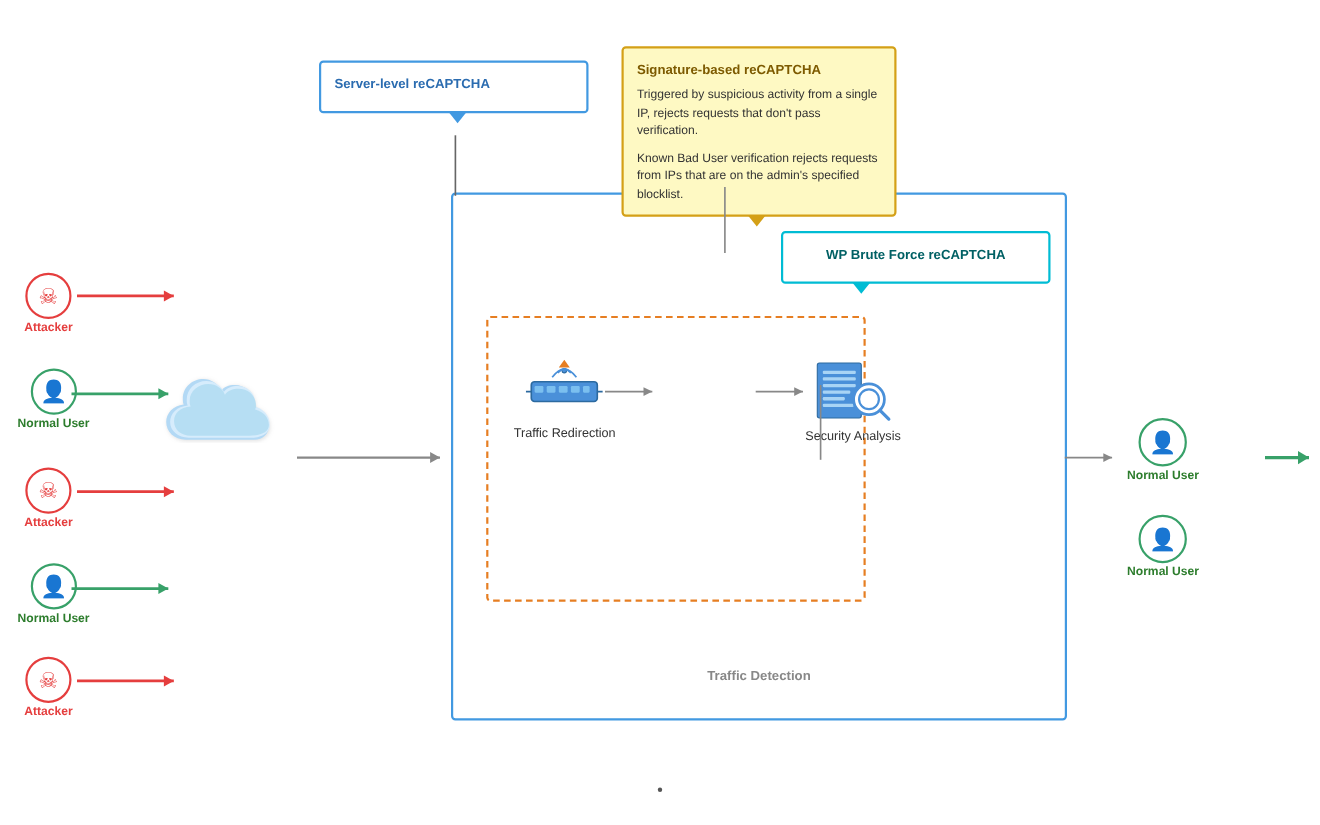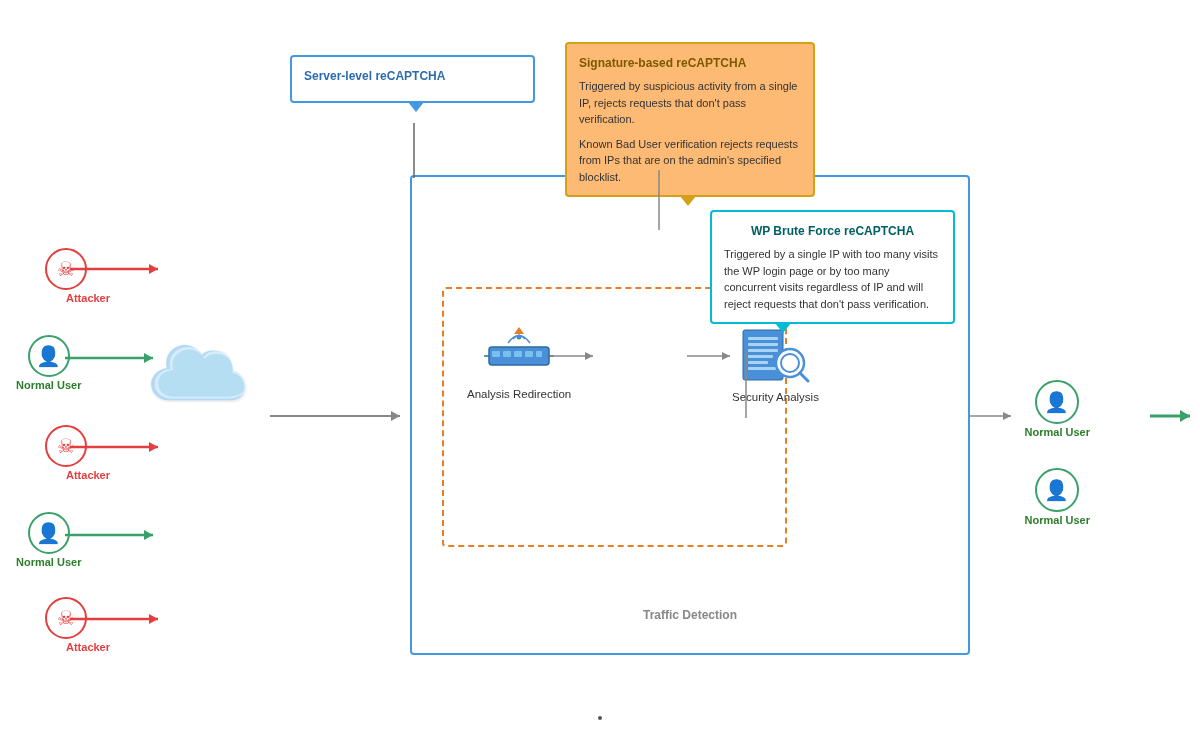--- a/index.html
+++ b/index.html
@@ -45,21 +45,21 @@
     .actor-icon.normal {
       border-color: #38a169;
       color: #38a169;
     }
 
     .actor-label {
       font-size: 11px;
       font-weight: bold;
     }
 
-    .actor-label.attacker { color: #e53e3e; margin-left: 44px; }
+    .actor-label.attacker { color: #e53e3e; }
     .actor-label.normal { color: #2d7d2d; }
 
     .cloud-svg {
       width: 120px;
       height: 80px;
     }
 
     
     .main-box {
       position: absolute;
@@ -110,21 +110,21 @@
       line-height: 1.5;
       color: #333;
     }
 
     .tooltip-box.blue {
       border-color: #4299e1;
     }
 
     .tooltip-box.yellow {
       border-color: #d4a017;
-      background: #fdba74;
+      background: #fef9c3;
     }
 
     .tooltip-box.cyan {
       border-color: #00bcd4;
     }
 
     .tooltip-title {
       font-weight: bold;
       font-size: 12px;
       margin-bottom: 6px;
@@ -235,21 +235,21 @@
         <rect x="52" y="24" width="6" height="6" rx="1" fill="#7bbfef"></rect>
 
         <circle cx="35" cy="10" r="2" fill="#4a90d9" stroke="#2c6aa0" stroke-width="1"></circle>
         <path d="M29,12 Q35,5 41,12" fill="none" stroke="#4a90d9" stroke-width="1.5"></path>
         <path d="M24,16 Q35,1 46,16" fill="none" stroke="#4a90d9" stroke-width="1.5"></path>
 
         <polygon points="35,0 30,7 40,7" fill="#e67e22"></polygon>
         <line x1="0" y1="29" x2="5" y2="29" stroke="#2c6aa0" stroke-width="1.5"></line>
         <line x1="65" y1="29" x2="70" y2="29" stroke="#2c6aa0" stroke-width="1.5"></line>
       </svg>
-      <div class="component-label">Analysis Redirection</div>
+      <div class="component-label">Traffic Redirection</div>
     </div>
 
     <svg style="position:absolute; left:138px; top:178px; overflow:visible;" width="55" height="2">
       <line x1="0" y1="1" x2="43" y2="1" stroke="#888" stroke-width="1.5"></line>
       <polygon points="43,1 35,-3 35,5" fill="#888"></polygon>
     </svg>
 
 
     <svg style="position:absolute; left:275px; top:178px; overflow:visible;" width="55" height="2">
       <line x1="0" y1="1" x2="43" y2="1" stroke="#888" stroke-width="1.5"></line>
@@ -310,21 +310,20 @@
   <div class="tooltip-box yellow" style="position:absolute; left:565px; top:42px; width:250px;">
     <div class="tooltip-title" style="color:#7d5a00;">Signature-based reCAPTCHA</div>
     <div style="margin-bottom:8px;">Triggered by suspicious activity from a single IP, rejects requests that don't pass verification.</div>
     <div>Known Bad User verification rejects requests from IPs that are on the admin's specified blocklist.</div>
 
     <div style="position:absolute; bottom:-11px; left:46%; width:0; height:0; border-left:8px solid transparent; border-right:8px solid transparent; border-top:10px solid #d4a017;"></div>
   </div>
 
   <div class="tooltip-box cyan" style="position:absolute; left:710px; top:210px; width:245px;">
     <div class="tooltip-title" style="color:#006064;text-align:center;">WP Brute Force reCAPTCHA</div>
-    <div>Triggered by a single IP with too many visits the WP login page or by too many concurrent visits regardless of IP and will reject requests that don't pass verification.</div>
 
     <div style="position:absolute; bottom:-11px; left:26%; width:0; height:0; border-left:8px solid transparent; border-right:8px solid transparent; border-top:10px solid #00bcd4;"></div>
   </div>
 
   <svg style="position:absolute; left:413px; top:123px; overflow:visible;" width="2" height="60">
     <line x1="1" y1="0" x2="1" y2="55" stroke="#666" stroke-width="1.5"></line>
   </svg>
 
   <svg style="position:absolute; left:658px; top:170px; overflow:visible;" width="2" height="65">
     <line x1="1" y1="0" x2="1" y2="60" stroke="#888" stroke-width="1.5"></line>

